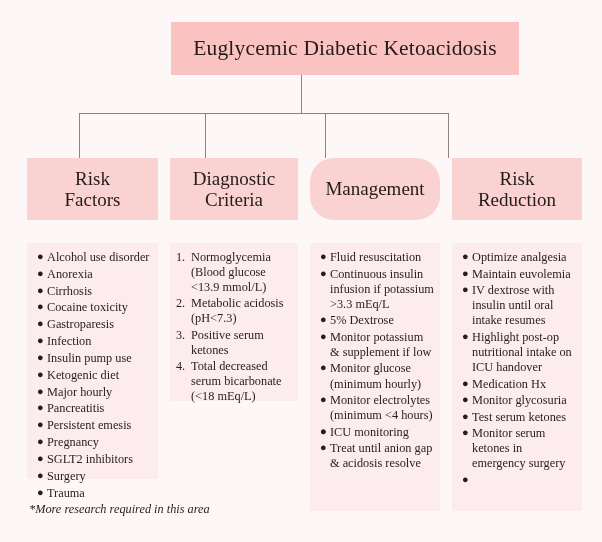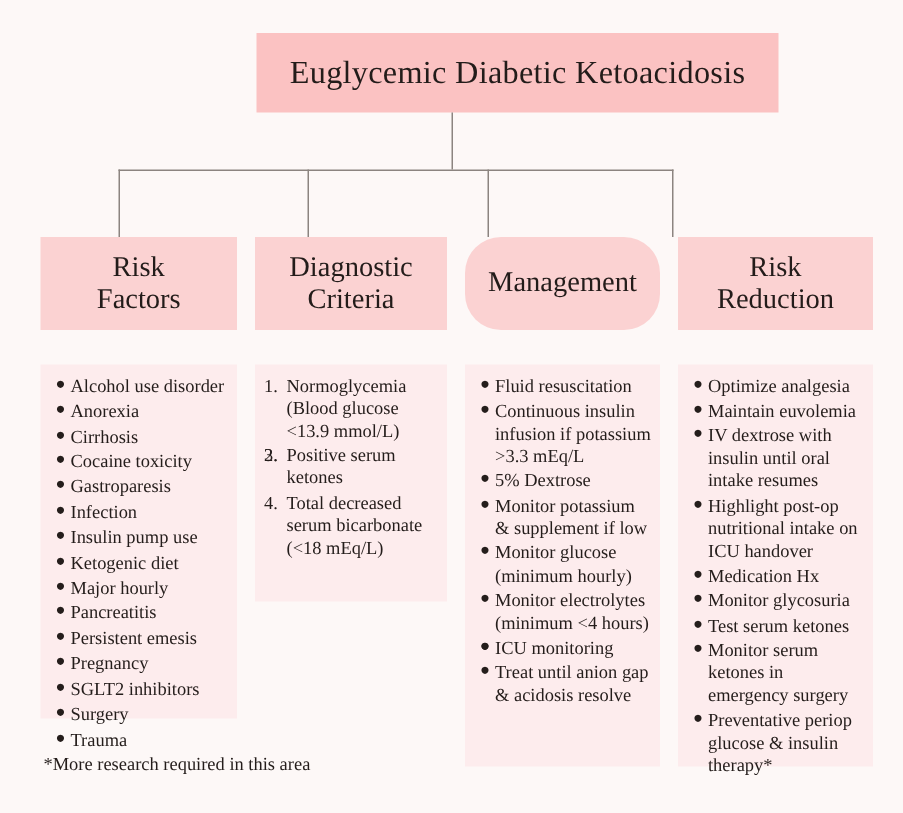--- a/index.html
+++ b/index.html
@@ -110,20 +110,21 @@
   .col-2 li.item { font-size: 12.3px; line-height: 1.22; margin-bottom: 1.4px; }
   .col-3 li.item { font-size: 12.3px; line-height: 1.225; margin-bottom: 1.5px; }
   .col-4 li.item { font-size: 12.3px; line-height: 1.225; margin-bottom: 1.5px; }
 
   
   .footnote {
     position: absolute;
     left: 29px;
     top: 502px;
     font-size: 12.3px;
+    font-style: italic;
     color: #241d1b;
     white-space: nowrap;
   }
 </style>
 </head>
 <body>
 
 <div id="chart">
 
   <div class="root-box">
@@ -167,21 +168,21 @@
 
   <div class="col-head" style="left:170px; top:158px; width:128px; height:62px;">
     <div>
       <div>Diagnostic</div>
       <div>Criteria</div>
     </div>
   </div>
   <div class="col-body col-2" style="left:170px; top:243px; width:128px; height:158px;">
     <ol class="items">
       <li class="item numbered"><span class="marker">1.</span><span>Normoglycemia (Blood glucose &lt;13.9 mmol/L)</span></li>
-      <li class="item numbered"><span class="marker">2.</span></li>
+      <li class="item numbered"><span class="marker">2.</span><span>Metabolic acidosis (pH&lt;7.3)</span></li>
       <li class="item numbered"><span class="marker">3.</span><span>Positive serum ketones</span></li>
       <li class="item numbered"><span class="marker">4.</span><span>Total decreased serum bicarbonate (&lt;18 mEq/L)</span></li>
     </ol>
   </div>
 
   <div class="col-head" style="left:310px; top:158px; width:130px; height:62px;border-radius:24px;">
     <div>
       <div>Management</div>
     </div>
   </div>
@@ -208,19 +209,19 @@
   <div class="col-body col-4" style="left:452px; top:243px; width:130px; height:268px;">
     <ul class="items">
       <li class="item bulleted"><span class="marker">●</span><span>Optimize analgesia</span></li>
       <li class="item bulleted"><span class="marker">●</span><span>Maintain euvolemia</span></li>
       <li class="item bulleted"><span class="marker">●</span><span>IV dextrose with insulin until oral intake resumes</span></li>
       <li class="item bulleted"><span class="marker">●</span><span>Highlight post-op nutritional intake  on ICU handover</span></li>
       <li class="item bulleted"><span class="marker">●</span><span>Medication Hx</span></li>
       <li class="item bulleted"><span class="marker">●</span><span>Monitor glycosuria</span></li>
       <li class="item bulleted"><span class="marker">●</span><span>Test serum ketones</span></li>
       <li class="item bulleted"><span class="marker">●</span><span>Monitor serum ketones in emergency surgery</span></li>
-      <li class="item bulleted"><span class="marker">●</span><span>Preventative periop glucose &amp; insulin therapy*</span></li>
+      <li class="item bulleted"><span class="marker">●</span></li>
     </ul>
   </div>
 
   <div class="footnote">*More research required in this area</div>
 
 </div>
 
 </body></html>

